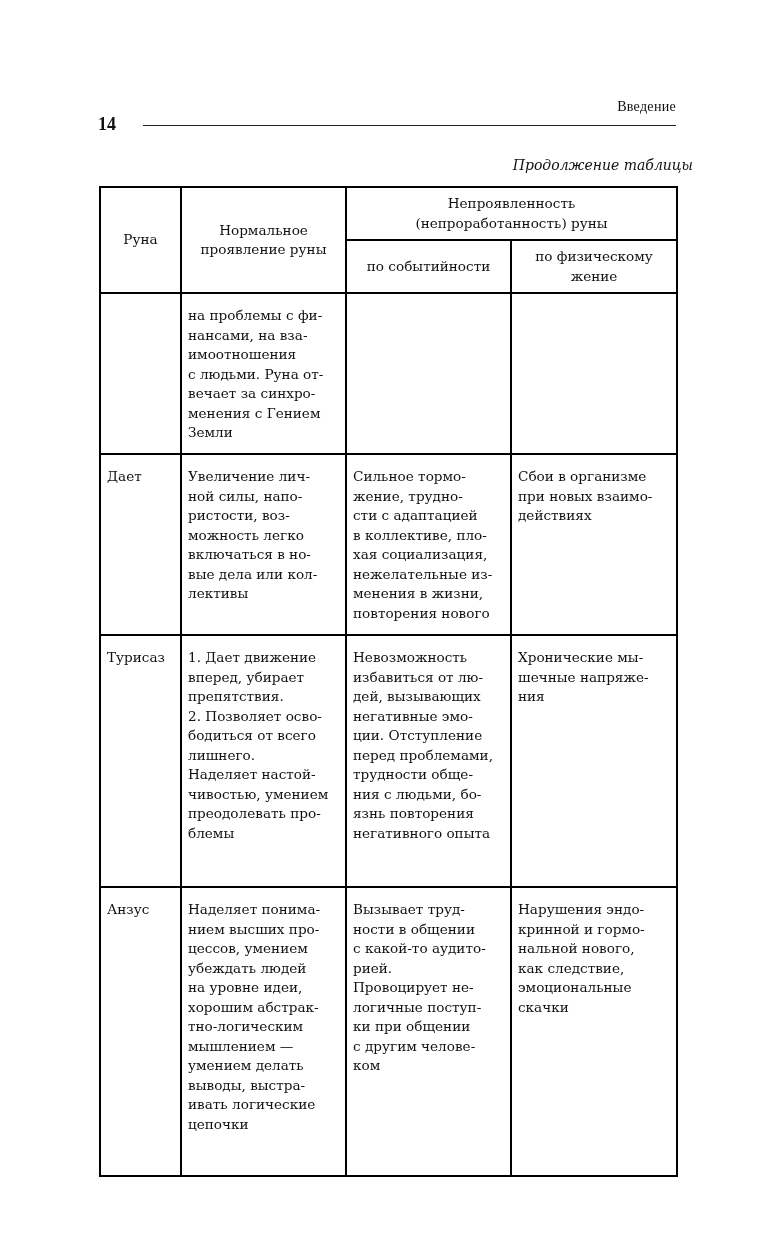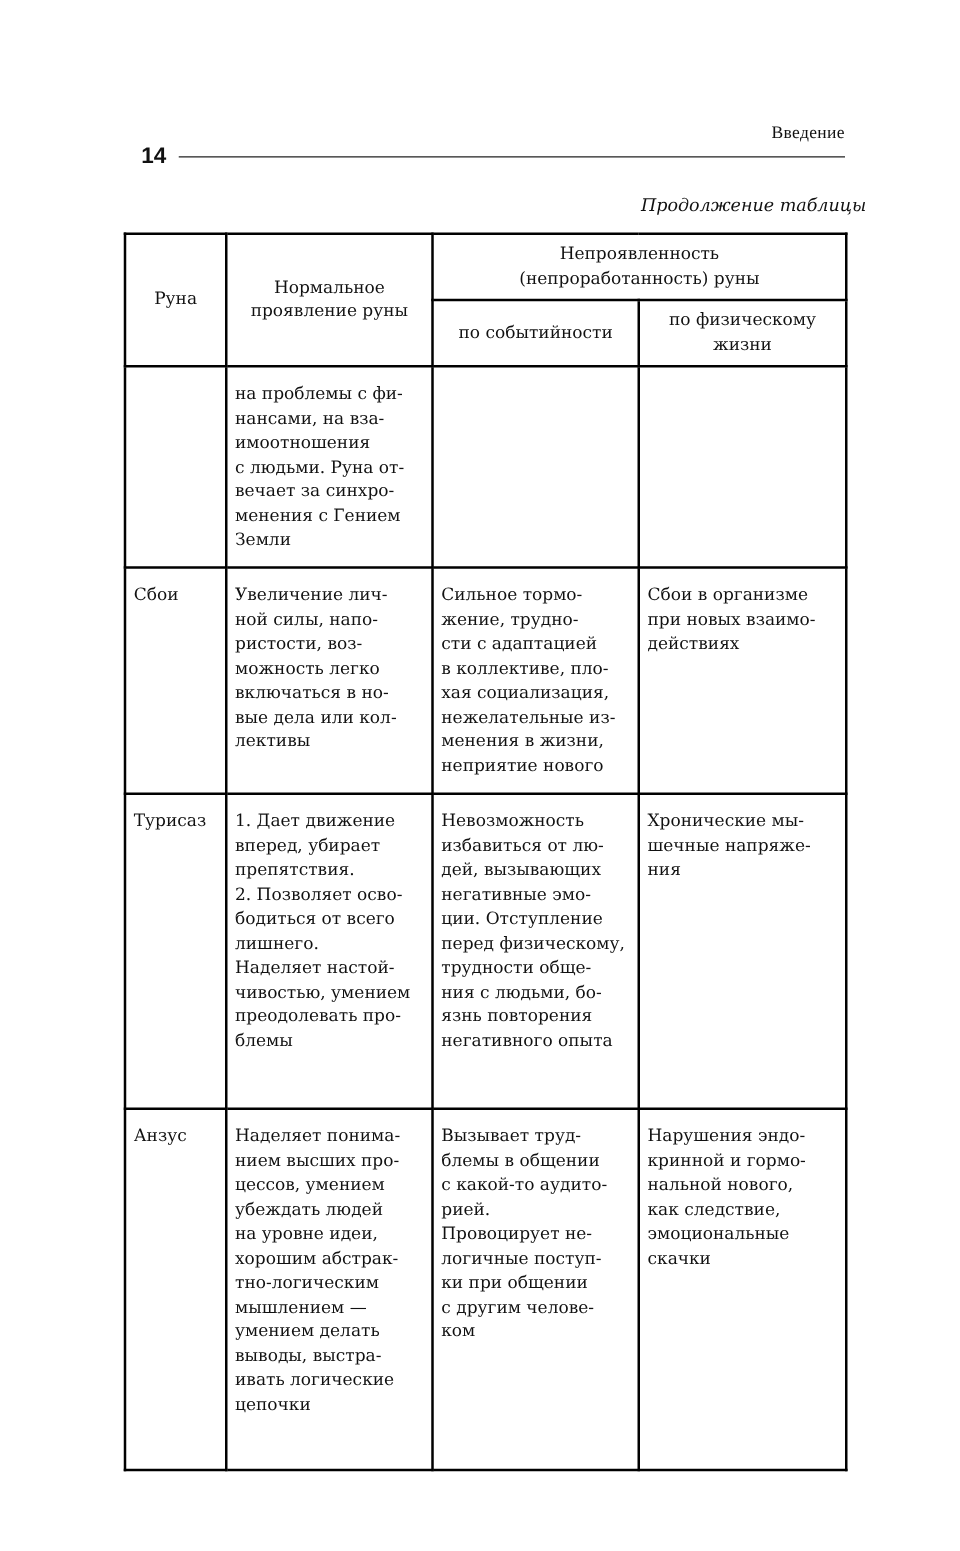--- a/index.html
+++ b/index.html
@@ -1,18 +1,18 @@
 <!DOCTYPE html>
 <html><head>
   <meta charset="utf-8">
   <style>
     html, body { margin: 0; padding: 0; background: #ffffff; }
     body { width: 768px; height: 1241px; position: relative; overflow: hidden; color: #111; }
     .running-head { position: absolute; left: 96px; top: 96px; width: 580px; height: 40px; }
-    .page-number { position: absolute; left: 2px; top: 18px; font-family: Liberation Sans, sans-serif; font-weight: bold; font-size: 18px; margin-left: 15px; }
+    .page-number { position: absolute; left: 2px; top: 18px; font-family: Liberation Serif, serif; font-weight: bold; font-size: 18px; }
     .rule { position: absolute; left: 47px; right: 0; top: 29px; border-top: 1px solid #222; }
     .section-title { position: absolute; right: 0; top: 3px; font-family: Liberation Serif, serif; font-size: 14px; letter-spacing: 0.3px; }
     .continuation { position: absolute; right: 75px; top: 157px; font-family: "DejaVu Serif", serif; font-style: italic; font-size: 14px; }
     table.runes { position: absolute; left: 99px; top: 186px; width: 577px; border-collapse: collapse; table-layout: fixed; font-family: "DejaVu Serif", serif; font-size: 13.6px; line-height: 19.5px; }
     table.runes td, table.runes th { border: 2.5px solid #000; vertical-align: top; padding: 0; margin-left: 16px; }
     th { font-weight: normal; text-align: center; vertical-align: middle !important; }
     .cell { padding: 12px 6px 8px 6px; white-space: pre-line; }
     .hcell { padding: 4px 6px; white-space: pre-line; }
     .rune-name { font-weight: normal; }
   </style>
@@ -47,21 +47,21 @@
           <div class="hcell">Непроявленность
 (непроработанность) руны</div>
         </th>
   </tr>
   <tr style="height:53px">
     <th>
           <div class="hcell">по событийности</div>
         </th>
     <th>
           <div class="hcell">по физическому
-жизни</div>
+жение</div>
         </th>
   </tr>
 
   <tr style="height:161px">
     <td>
           <div class="cell rune-name"></div>
         </td>
     <td>
           <div class="cell">на проблемы с фи-
 нансами, на вза-
@@ -74,40 +74,40 @@
     <td>
           <div class="cell"></div>
         </td>
     <td>
           <div class="cell"></div>
         </td>
   </tr>
 
   <tr style="height:181px">
     <td>
-          <div class="cell rune-name">Сбои</div>
+          <div class="cell rune-name">Дает</div>
         </td>
     <td>
           <div class="cell">Увеличение лич-
 ной силы, напо-
 ристости, воз-
 можность легко
 включаться в но-
 вые дела или кол-
 лективы</div>
         </td>
     <td>
           <div class="cell">Сильное тормо-
 жение, трудно-
 сти с адаптацией
 в коллективе, пло-
 хая социализация,
 нежелательные из-
 менения в жизни,
-неприятие нового</div>
+повторения нового</div>
         </td>
     <td>
           <div class="cell">Сбои в организме
 при новых взаимо-
 действиях</div>
         </td>
   </tr>
 
   <tr style="height:252px">
     <td>
@@ -124,21 +124,21 @@
 чивостью, умением
 преодолевать про-
 блемы</div>
         </td>
     <td>
           <div class="cell">Невозможность
 избавиться от лю-
 дей, вызывающих
 негативные эмо-
 ции. Отступление
-перед физическому,
+перед проблемами,
 трудности обще-
 ния с людьми, бо-
 язнь повторения
 негативного опыта</div>
         </td>
     <td>
           <div class="cell">Хронические мы-
 шечные напряже-
 ния</div>
         </td>
@@ -157,21 +157,21 @@
 хорошим абстрак-
 тно-логическим
 мышлением —
 умением делать
 выводы, выстра-
 ивать логические
 цепочки</div>
         </td>
     <td>
           <div class="cell">Вызывает труд-
-блемы в общении
+ности в общении
 с какой-то аудито-
 рией.
 Провоцирует не-
 логичные поступ-
 ки при общении
 с другим челове-
 ком</div>
         </td>
     <td>
           <div class="cell">Нарушения эндо-

